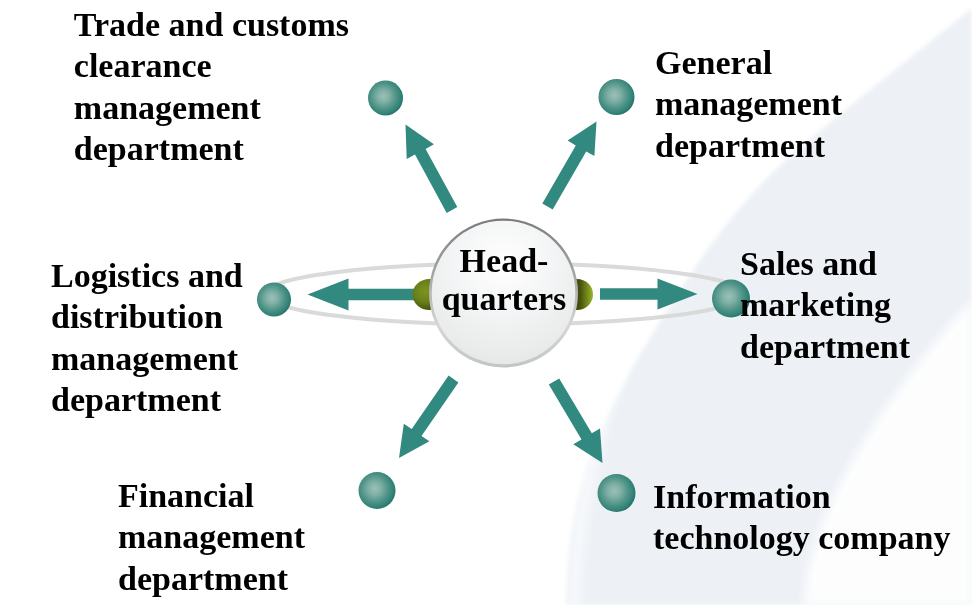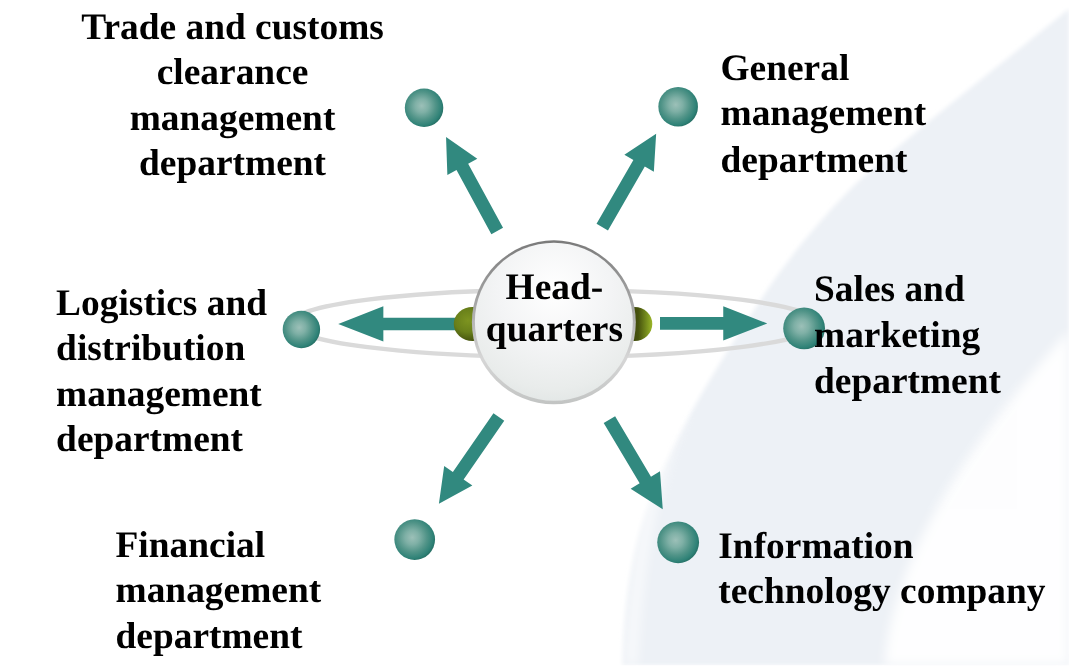--- a/index.html
+++ b/index.html
@@ -74,19 +74,19 @@
 <circle cx="616.5" cy="97" r="18" fill="url(#gb)"></circle>
 <circle cx="274" cy="299.5" r="17" fill="url(#gb)"></circle>
 <circle cx="731" cy="298.5" r="19" fill="url(#gb)"></circle>
 <circle cx="377" cy="490.5" r="18.5" fill="url(#gb)"></circle>
 <circle cx="616.5" cy="493" r="19" fill="url(#gb)"></circle>
 
 <text x="504" y="271.5" text-anchor="middle" font-family="Liberation Serif, serif" font-weight="bold" font-size="34" fill="#000000">Head-</text>
 <text x="504" y="310" text-anchor="middle" font-family="Liberation Serif, serif" font-weight="bold" font-size="34" fill="#000000">quarters</text>
 </svg>
 
-<div class="lbl" style="top:4px; right:623px; text-align:center;">Trade and customs<br>clearance<br>management<br>department</div>
+<div class="lbl" style="top:4px; right:623px; text-align:left;">Trade and customs<br>clearance<br>management<br>department</div>
 <div class="lbl" style="top:42px; left:655px;">General<br>management<br>department</div>
 <div class="lbl" style="top:255px; left:15px;margin-left:36px;">Logistics and<br>distribution<br>management<br>department</div>
 <div class="lbl" style="top:243px; left:740px;">Sales and<br>marketing<br>department</div>
-<div class="lbl" style="top:475px; left:105px;">Financial<br>management<br>department</div>
+<div class="lbl" style="top:475px; left:118px;">Financial<br>management<br>department</div>
 <div class="lbl" style="top:476px; left:653px;">Information<br>technology company</div>
 </div>
 
 </body></html>

